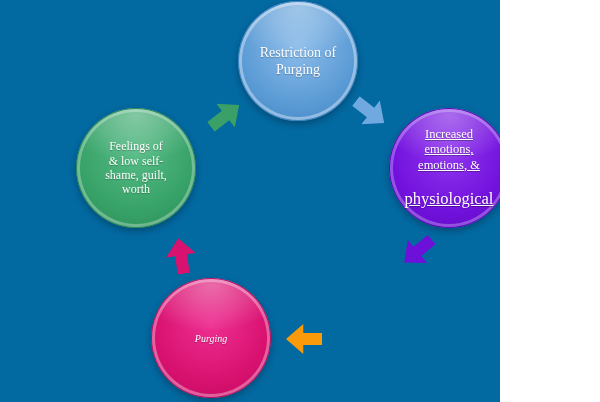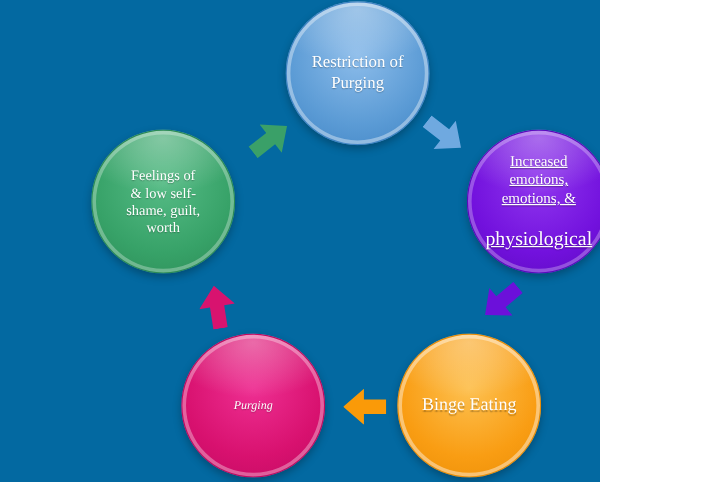--- a/index.html
+++ b/index.html
@@ -66,25 +66,20 @@
 
   <div class="node node-purple node-tension">
     <div>
       <span class="line">Increased</span>
       <span class="line">emotions,</span>
       <span class="line">emotions, &amp;</span>
       <span class="line-big">physiological</span>
     </div>
   </div>
 
-  <div class="node node-orange node-binge">
-    <div>
-      <span class="line">Binge Eating</span>
-    </div>
-  </div>
 
   <div class="node node-pink node-purging">
     <div>
       <span class="line">Purging</span>
     </div>
   </div>
 
   <div class="node node-green node-shame">
     <div>
       <span class="line">Feelings of</span>

